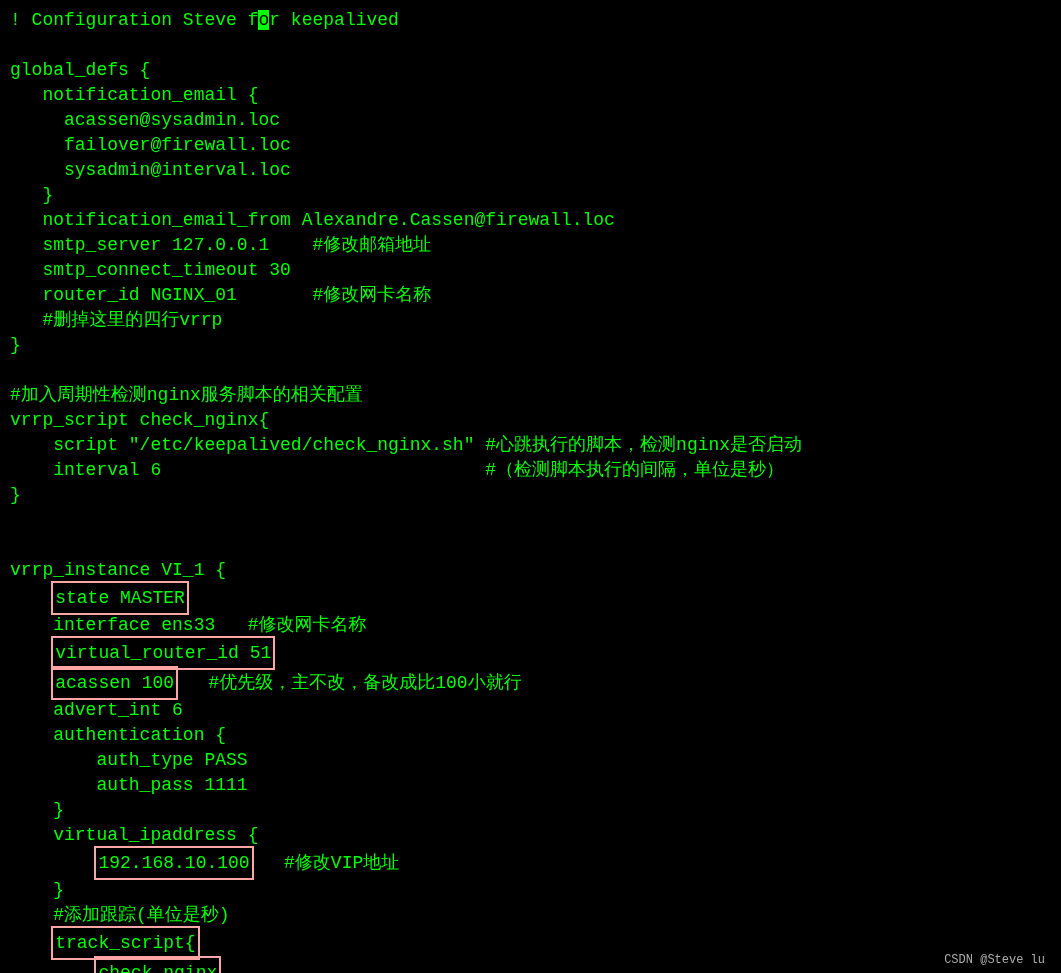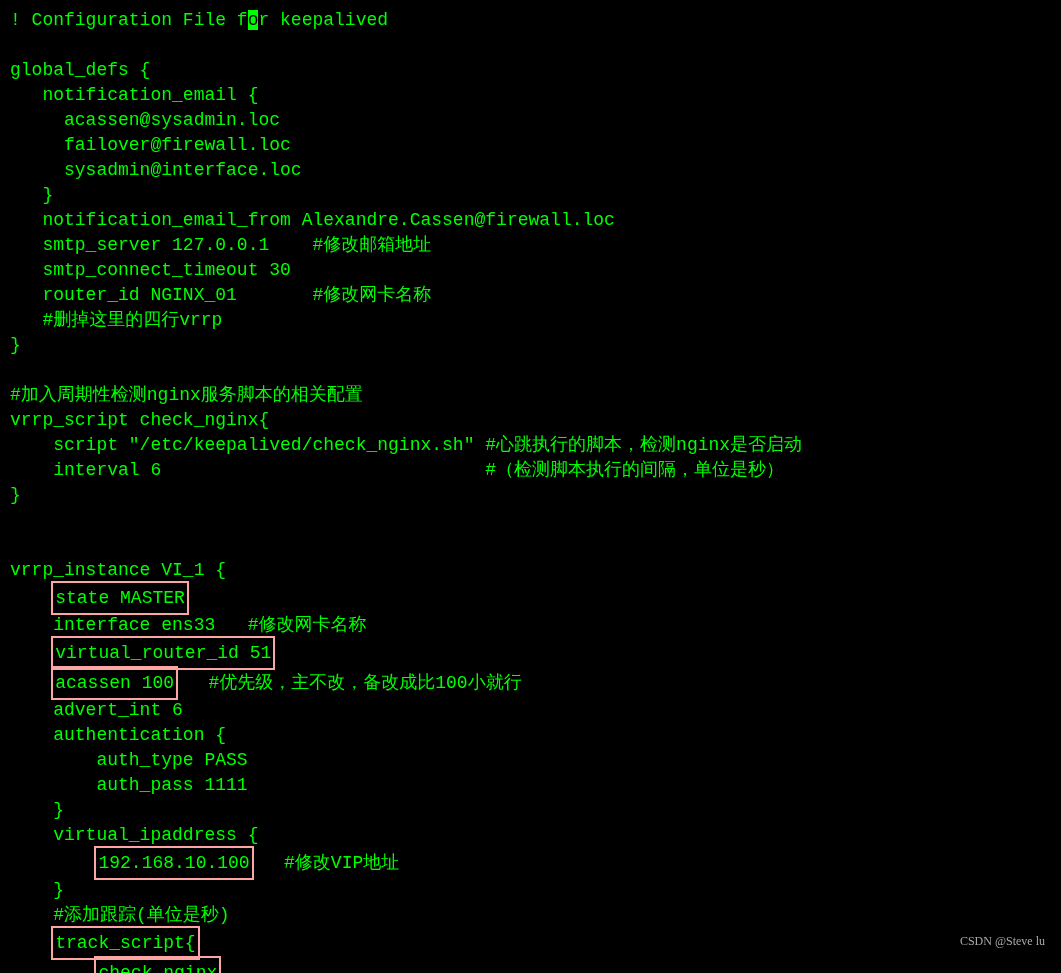--- a/index.html
+++ b/index.html
@@ -28,36 +28,36 @@
   .highlight-box {
     border: 2px solid #fca5a5;
     display: inline-block;
     padding: 4px 2px;
     margin: -2px -2px;
     line-height: 22px;
   }
   .watermark {
     position: absolute;
     right: 16px;
-    bottom: 19px;
+    bottom: 0;
     font-size: 12px;
-    font-family: Liberation Serif, serif;
+    font-family: Liberation Mono, monospace;
     color: #aaa;
   }
 </style>
 </head>
 <body>
 
-<pre><span class="line"><span>! Configuration File f</span><span class="cursor">o</span><span>r keepalived</span></span>
+<pre><span class="line"><span>! Configuration Steve f</span><span class="cursor">o</span><span>r keepalived</span></span>
 <span class="line"></span>
 <span class="line">global_defs {</span>
 <span class="line">   notification_email {</span>
 <span class="line">     acassen@sysadmin.loc</span>
 <span class="line">     failover@firewall.loc</span>
-<span class="line">     sysadmin@interface.loc</span>
+<span class="line">     sysadmin@interval.loc</span>
 <span class="line">   }</span>
 <span class="line">   notification_email_from Alexandre.Cassen@firewall.loc</span>
 <span class="line">   smtp_server 127.0.0.1    #修改邮箱地址</span>
 <span class="line">   smtp_connect_timeout 30</span>
 <span class="line">   router_id NGINX_01       #修改网卡名称</span>
 <span class="line">   #删掉这里的四行vrrp</span>
 <span class="line">}</span>
 <span class="line"></span>
 <span class="line">#加入周期性检测nginx服务脚本的相关配置</span>
 <span class="line">vrrp_script check_nginx{</span>

